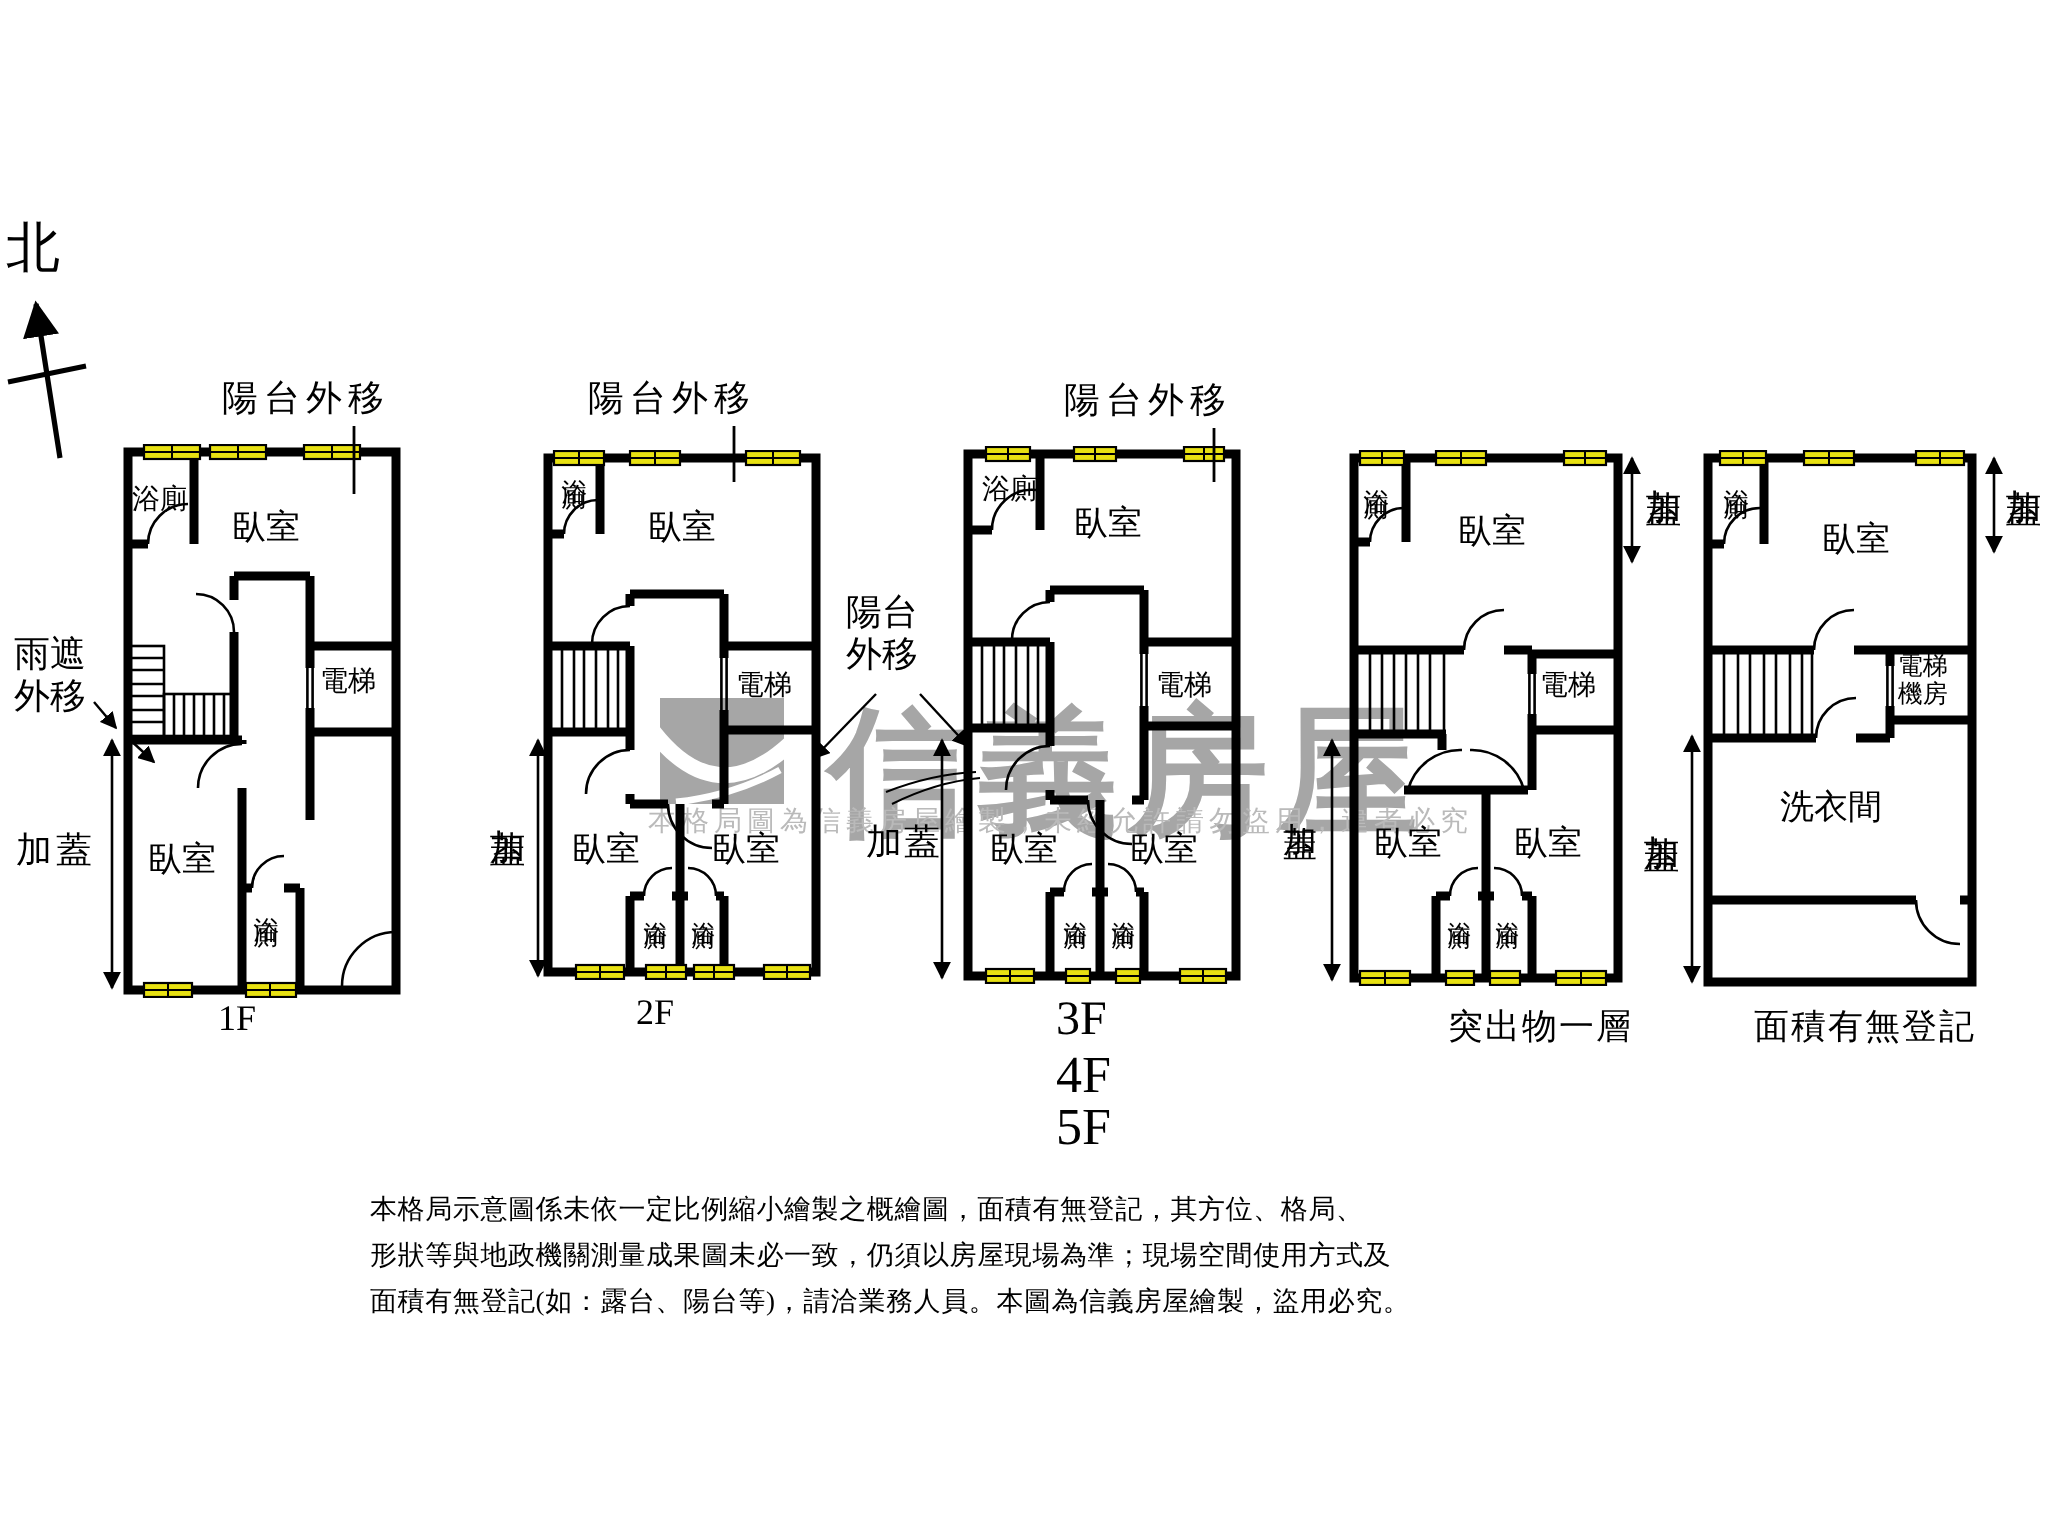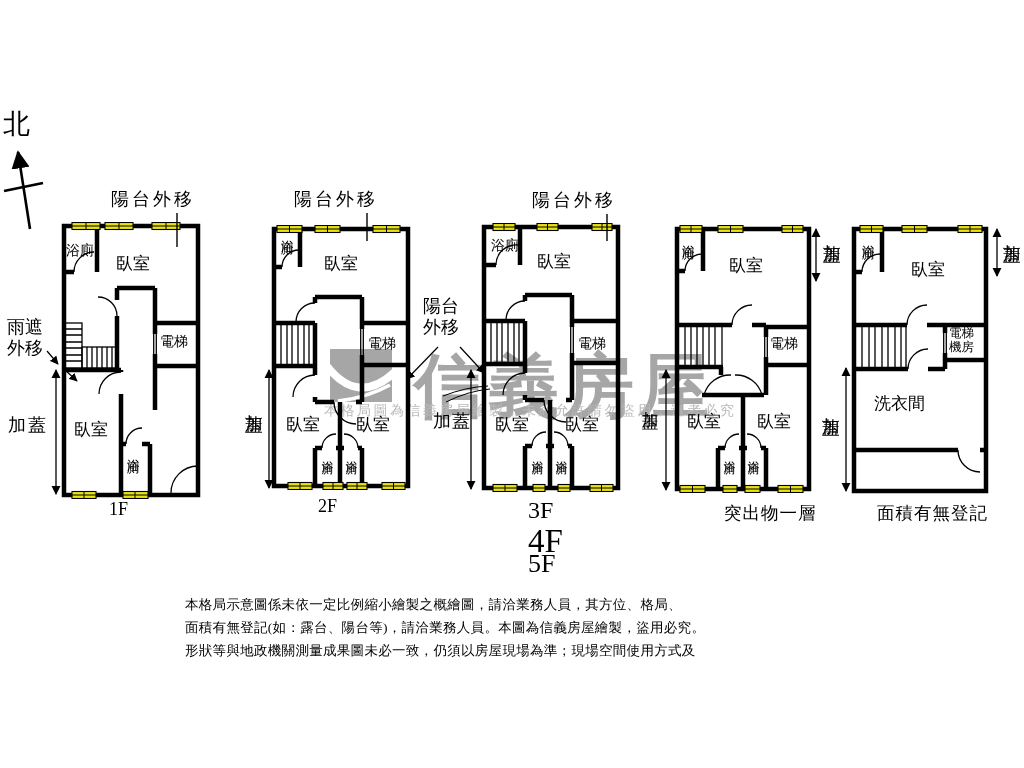--- a/index.html
+++ b/index.html
@@ -242,49 +242,49 @@
           <rect x="52" y="0.5" width="25" height="7"></rect>
           <rect x="108" y="0.5" width="24" height="7"></rect>
       </g>
       <g stroke="var(--wall,#000)" stroke-width="1" fill="none">
         <path d="M10 4 H33 M21.5 0.5 V7.5 M52 4 H77 M64.5 0.5 V7.5 M108 4 H132 M120 0.5 V7.5"></path>
       </g>
     </svg>
     <div class="rlabel v" style="left:11px;top:9px;font-size:13px">浴廁</div>
     <div class="rlabel" style="left:61px;top:36px;font-size:17px">臥室</div>
     <div class="rlabel w2" style="left:97px;top:101px;font-size:12.5px;width:2.3em;position:absolute">電梯機房</div>
-    <div class="rlabel" style="left:24px;top:170px;font-size:17px">洗衣間</div>
+    <div class="rlabel" style="left:40px;top:170px;font-size:17px">洗衣間</div>
   </div>
 
   <div class="ann" style="left:111px;top:189px;font-size:18px;letter-spacing:3px;white-space:nowrap">陽台外移</div>
   <div class="ann" style="left:294px;top:189px;font-size:18px;letter-spacing:3px;white-space:nowrap">陽台外移</div>
   <div class="ann" style="left:532px;top:190px;font-size:18px;letter-spacing:3px;white-space:nowrap">陽台外移</div>
   <div class="ann w2" style="left:420px;top:296px;font-size:18px;width:42px">陽台外移</div>
   <div class="ann w2" style="left:4px;top:317px;font-size:18px;width:42px">雨遮外移</div>
 
   <div class="ann" style="left:8px;top:415px;font-size:18px;letter-spacing:2px">加蓋</div>
   <div class="ann v" style="left:243px;top:400px;font-size:18px">加蓋</div>
   <div class="ann" style="left:433px;top:411px;font-size:18px;letter-spacing:1px">加蓋</div>
   <div class="ann v" style="left:640px;top:398px;font-size:17px">加蓋</div>
   <div class="ann v" style="left:820px;top:403px;font-size:18px">加蓋</div>
   <div class="ann v" style="left:821px;top:230px;font-size:18px">加蓋</div>
   <div class="ann v" style="left:1001px;top:230px;font-size:18px">加蓋</div>
 
   <div class="floor-label" style="left:109px;top:499px;font-size:18px">1F</div>
   <div class="floor-label" style="left:318px;top:496px;font-size:18px">2F</div>
   <div class="floor-label" style="left:528px;top:497px;font-size:24px">3F</div>
-  <div class="floor-label" style="left:528px;top:523px;font-size:33px">4F</div>
+  <div class="floor-label" style="left:528px;top:523px;font-size:26px">4F</div>
   <div class="floor-label" style="left:528px;top:549px;font-size:26px">5F</div>
   <div class="floor-label" style="left:724px;top:501px;font-size:17.5px;letter-spacing:1px">突出物一層</div>
   <div class="floor-label" style="left:877px;top:501px;font-size:17.5px;letter-spacing:1px">面積有無登記</div>
 
   <div class="disclaimer">
-    <div>本格局示意圖係未依一定比例縮小繪製之概繪圖，請洽業務人員，其方位、格局、</div>
+    <div>本格局示意圖係未依一定比例縮小繪製之概繪圖，面積有無登記，其方位、格局、</div>
+    <div>形狀等與地政機關測量成果圖未必一致，仍須以房屋現場為準；現場空間使用方式及</div>
     <div>面積有無登記(如：露台、陽台等)，請洽業務人員。本圖為信義房屋繪製，盜用必究。</div>
-    <div>形狀等與地政機關測量成果圖未必一致，仍須以房屋現場為準；現場空間使用方式及</div>
   </div>
 
   <svg id="overlay" width="1024" height="768" viewBox="0 0 1024 768">
     <defs>
       <marker id="ah" viewBox="0 0 10 10" refX="9" refY="5" markerWidth="7" markerHeight="7" orient="auto-start-reverse">
         <path d="M0 0 L10 5 L0 10 z" fill="#000"></path>
       </marker>
     </defs>
     <g stroke="#000" fill="none">
       <line x1="30" y1="229" x2="18" y2="152" stroke-width="2.6" marker-end="url(#ah)"></line>

